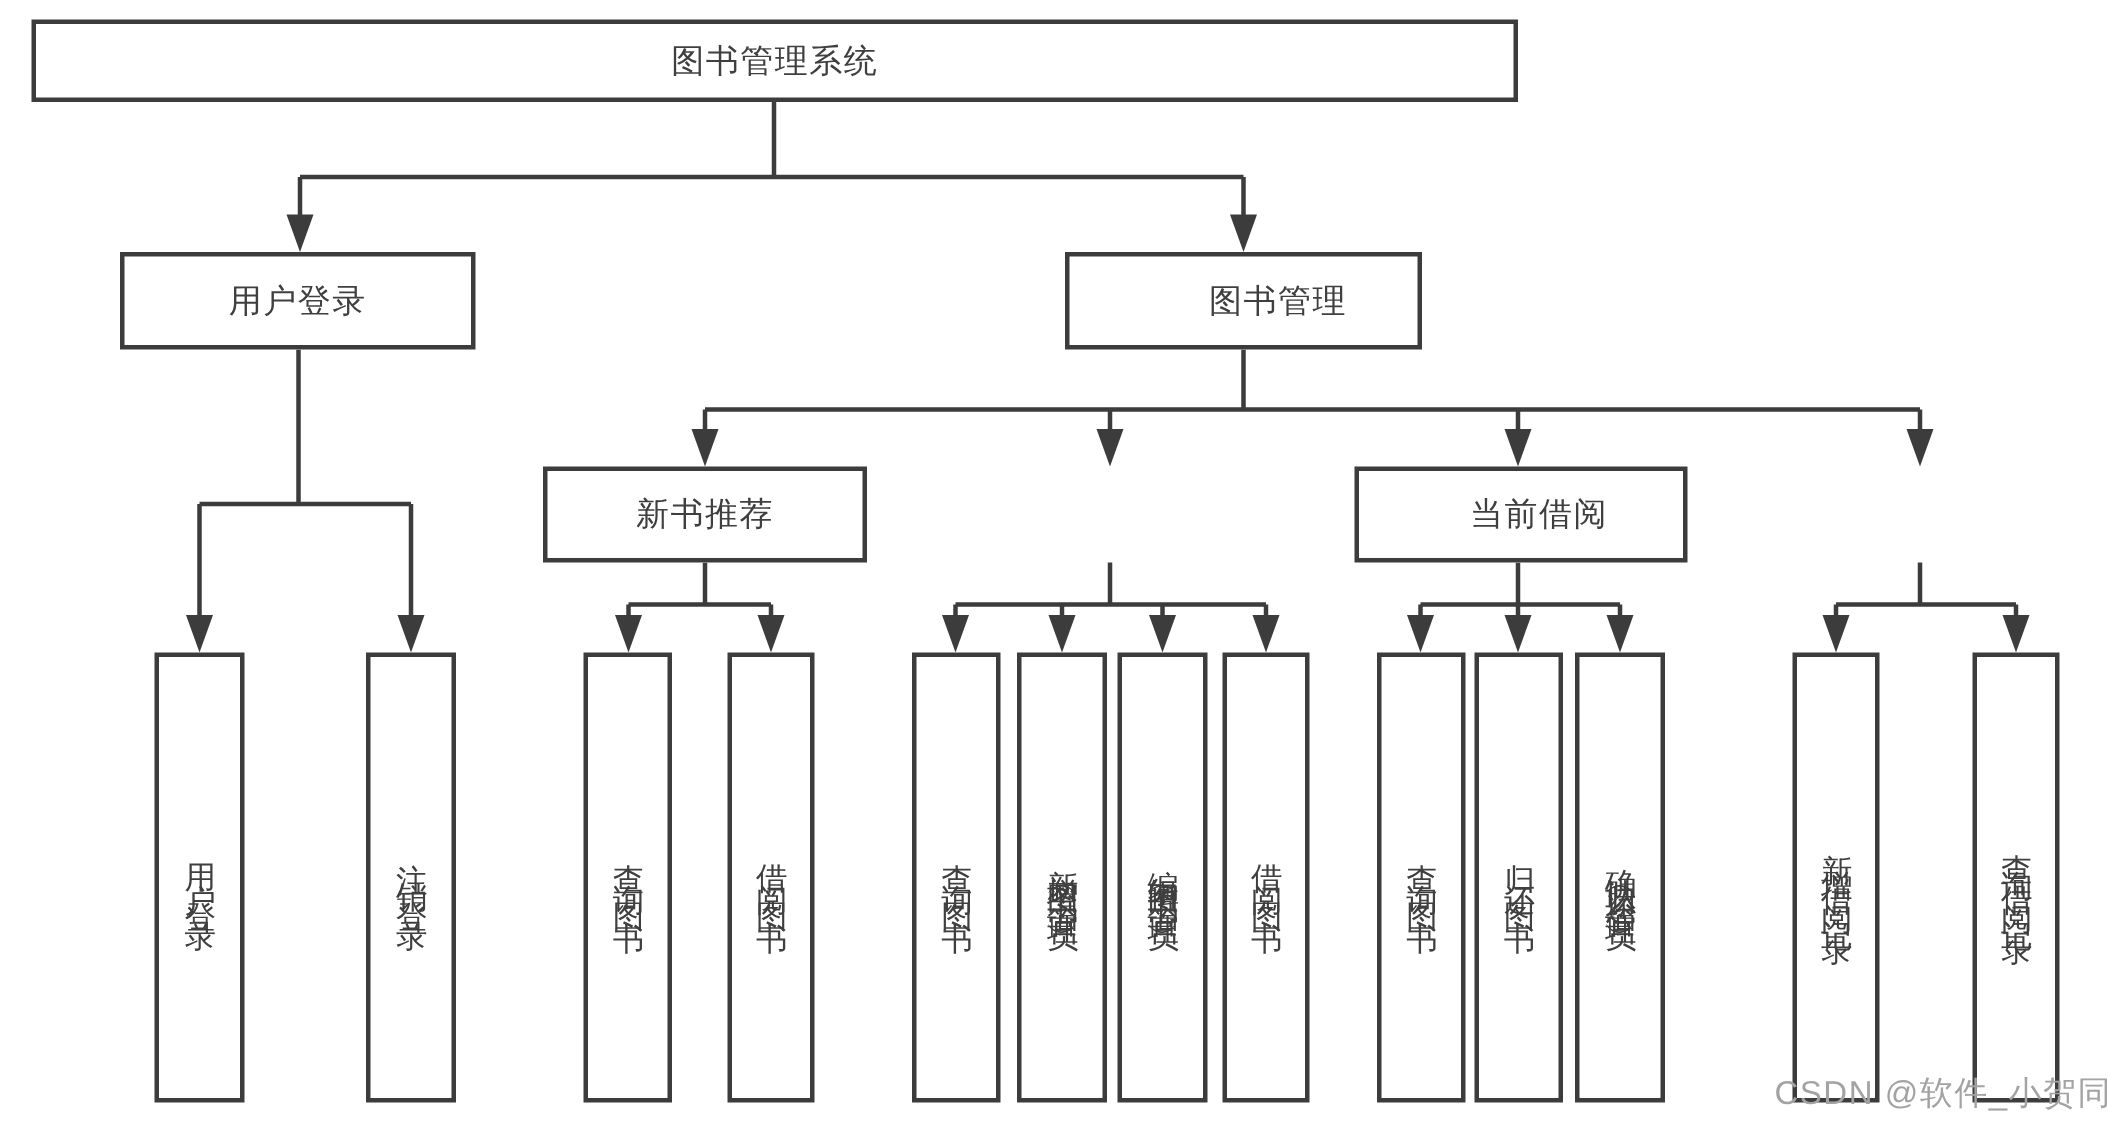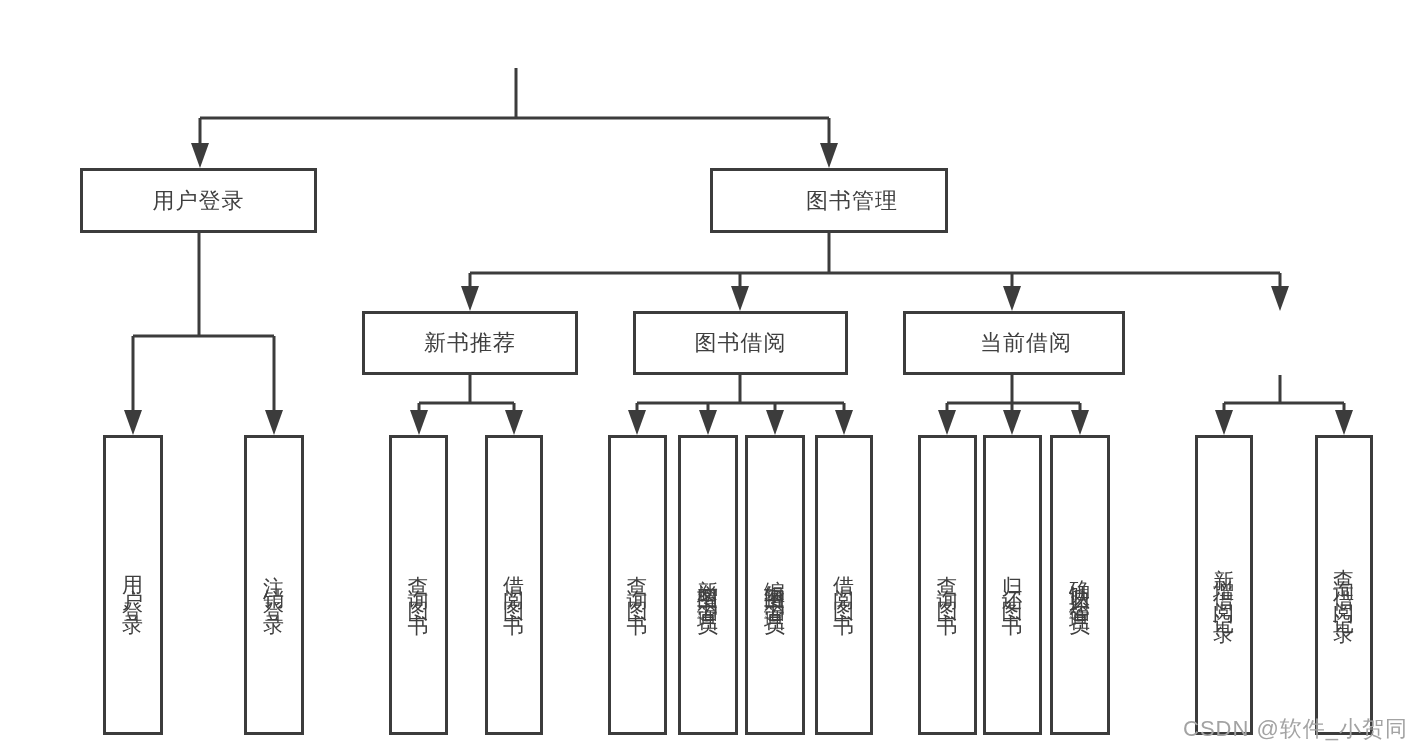--- a/index.html
+++ b/index.html
@@ -113,33 +113,33 @@
       <polygon points="775,435 766,410 784,410"></polygon>
       <polygon points="844,435 835,410 853,410"></polygon>
       <polygon points="947,435 938,410 956,410"></polygon>
       <polygon points="1012,435 1003,410 1021,410"></polygon>
       <polygon points="1080,435 1071,410 1089,410"></polygon>
       <polygon points="1224,435 1215,410 1233,410"></polygon>
       <polygon points="1344,435 1335,410 1353,410"></polygon>
     </g>
   </svg>
 
+  <div class="node root">
+    <span>图书管理系统</span>
+  </div>
 
   <div class="node lvl2 l2-0">
     <span>用户登录</span>
   </div>
   <div class="node lvl2 l2-1">
     <span>图书管理</span>
   </div>
 
   <div class="node lvl3 l3-0">
     <span>新书推荐</span>
-  </div>
-  <div class="node lvl3 l3-1">
-    <span>图书借阅</span>
   </div>
   <div class="node lvl3 l3-2">
     <span>当前借阅</span>
   </div>
 
   <div class="node leaf ls4 lf-0">
     <span>用户登录</span>
   </div>
   <div class="node leaf ls4 lf-1">
     <span>注销登录</span>

